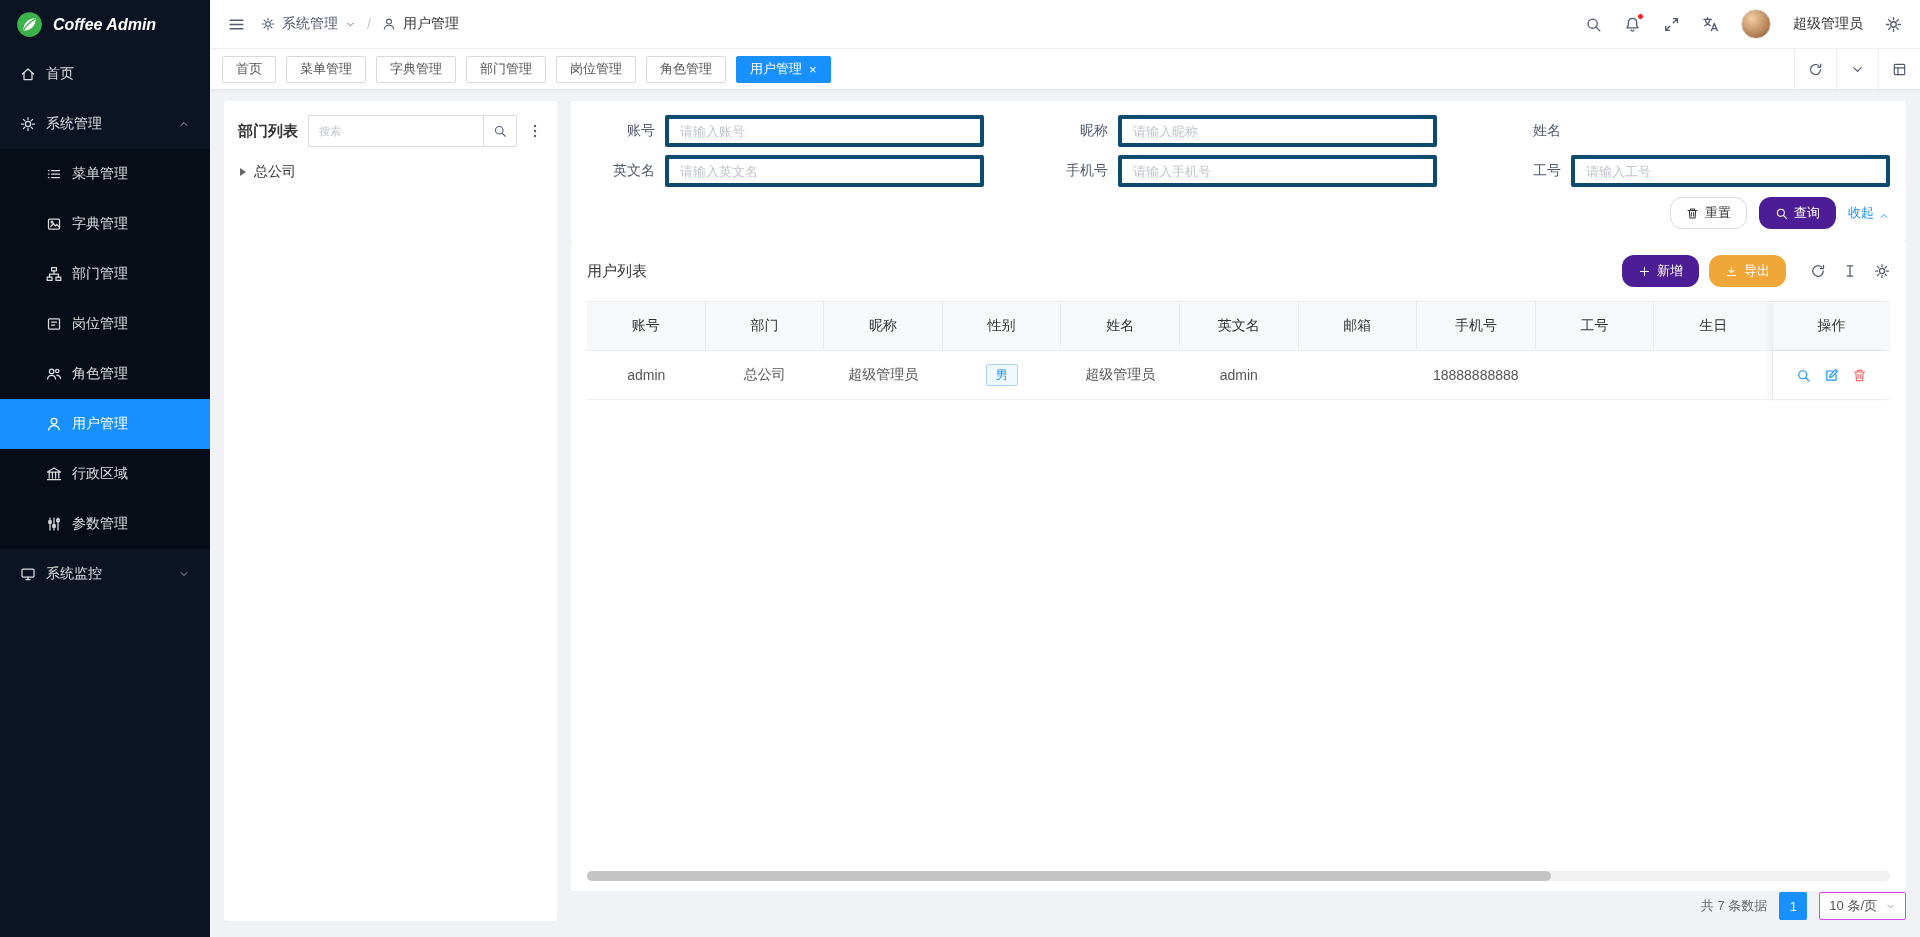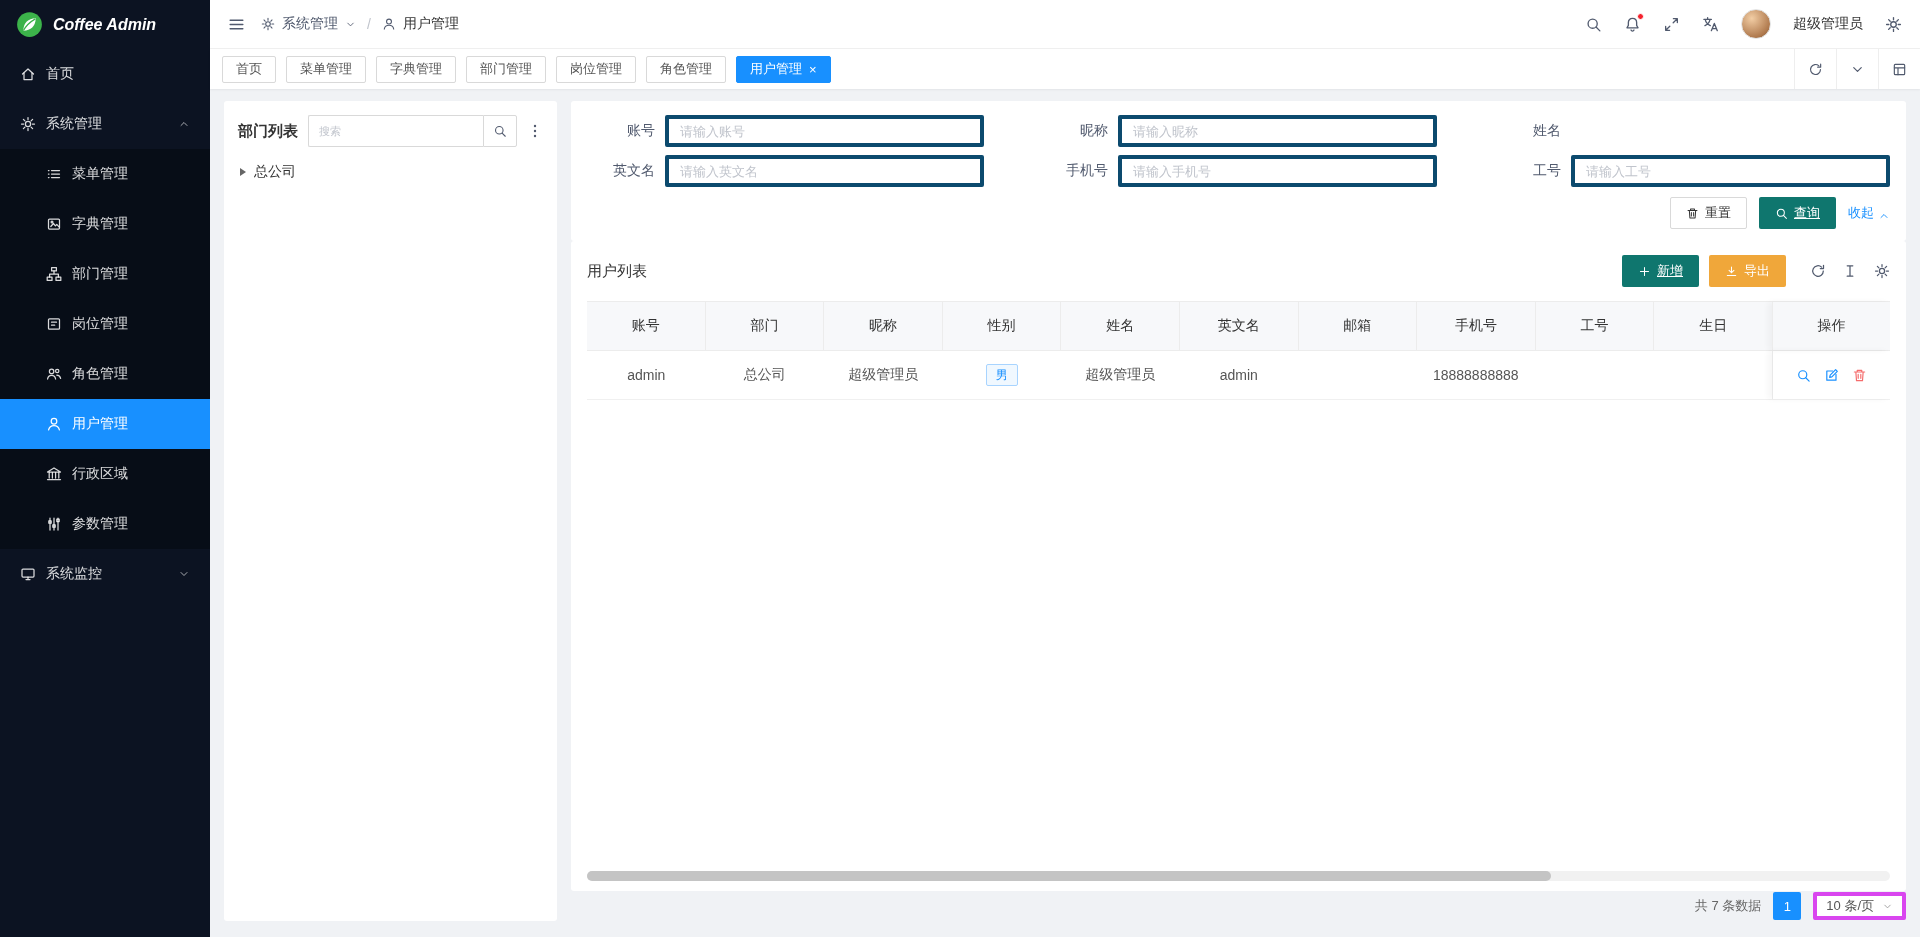--- a/index.html
+++ b/index.html
@@ -72,24 +72,24 @@
   .rightcol { flex:1; display:flex; flex-direction:column; gap:0; min-width:0; }
 
   
   .form-card { padding:14px 16px 12px; }
   .form-grid { display:grid; grid-template-columns:repeat(3,1fr); column-gap:56px; row-gap:8px; }
   .field { display:flex; align-items:center; }
   .field label { width:78px; text-align:right; padding-right:10px; color:#515a6e; font-size:14px; white-space:nowrap; flex-shrink:0; }
   .field input { flex:1; min-width:0; height:32px; border:4px solid #0c4a6e; border-radius:2px; padding:0 11px; font-size:13px; outline:none; color:#333; }
   .field input::placeholder { color:#c0c4cc; }
   .form-actions { display:flex; justify-content:flex-end; align-items:center; gap:12px; margin-top:10px; }
-  .btn { height:32px; padding:0 15px; border-radius:2px; border:1px solid transparent; font-size:13px; display:inline-flex; align-items:center; gap:6px; cursor:pointer; background:#fff; font-family:inherit; }
+  .btn { height:32px; padding:0 15px; border-radius:12px; border:1px solid transparent; font-size:13px; display:inline-flex; align-items:center; gap:6px; cursor:pointer; background:#fff; font-family:inherit; }
   .btn .ic { width:13px; height:13px; }
   .btn-ghost { border-color:#d9d9d9; color:#333; }
-  .btn-primary { background:#0f766e; color:#fff;text-decoration:underline; }
+  .btn-primary { background:#4c1d95; color:#fff; }
   .btn-warning { background:#f0a73a; color:#fff; }
   .collapse-link { color:#1890ff; font-size:13px; display:inline-flex; align-items:flex-end; gap:4px; cursor:pointer; }
   .collapse-link .ic { width:12px; height:12px; }
 
   
   .table-card { flex:1; padding:14px 16px 10px; display:flex; flex-direction:column; min-height:0; }
   .card-head { display:flex; align-items:center; margin-bottom:14px; }
   .card-title { font-size:15px; font-weight:500; color:#333; }
   .card-tools { margin-left:auto; display:flex; align-items:center; gap:10px; }
   .tool-icons { display:flex; align-items:center; gap:16px; margin-left:14px; color:#515a6e; }
@@ -110,21 +110,21 @@
   .act-view, .act-edit { color:#1890ff; }
   .act-del { color:#f56c6c; }
 
   .tbl-spacer { flex:1; }
   .hscroll { height:10px; background:#f1f1f1; border-radius:5px; margin-top:8px; }
   .hthumb { width:74%; height:10px; background:#c4c4c4; border-radius:5px; cursor:pointer; }
 
   
   .pager { height:30px; display:flex; align-items:center; justify-content:flex-end; gap:12px; font-size:13px; color:#666; }
   .page-num { width:28px; height:28px; background:#1890ff; color:#fff; border-radius:2px; display:flex; align-items:center; justify-content:center; font-size:13px; cursor:pointer; }
-  .page-size { height:28px; background:#fff; border:4px solid #d946ef; border-radius:2px; display:flex; align-items:center; gap:8px; padding:0 9px; color:#555; cursor:pointer; }
+  .page-size { height:28px; background:#fff; border:1px solid #d946ef; border-radius:2px; display:flex; align-items:center; gap:8px; padding:0 9px; color:#555; cursor:pointer; }
   .page-size .ic { width:11px; height:11px; color:#999; }
 </style>
 </head>
 <body>
 
 <svg width="0" height="0" style="position:absolute">
   <defs>
     <symbol id="i-hamburger" viewBox="0 0 16 16">
         <path d="M2 4h12M2 8h12M2 12h12"></path>
       </symbol>

